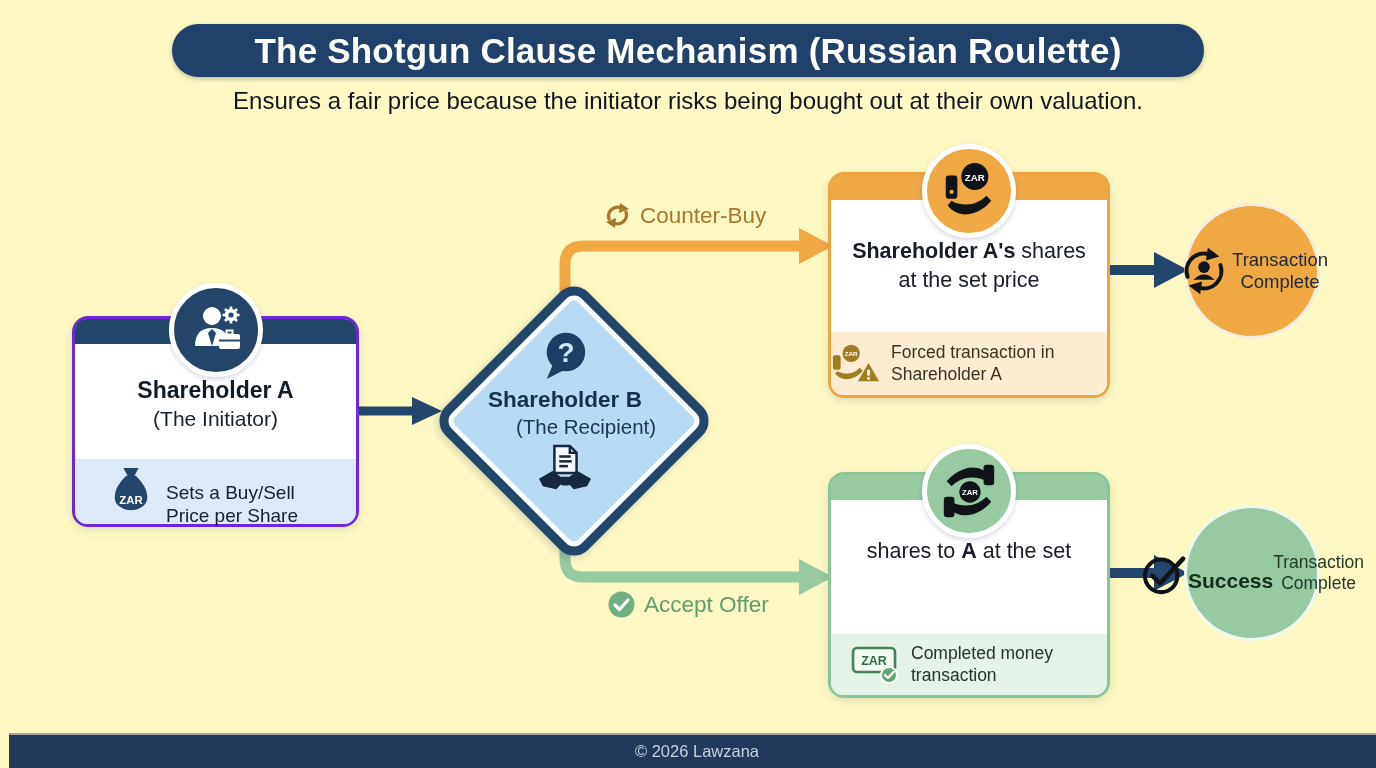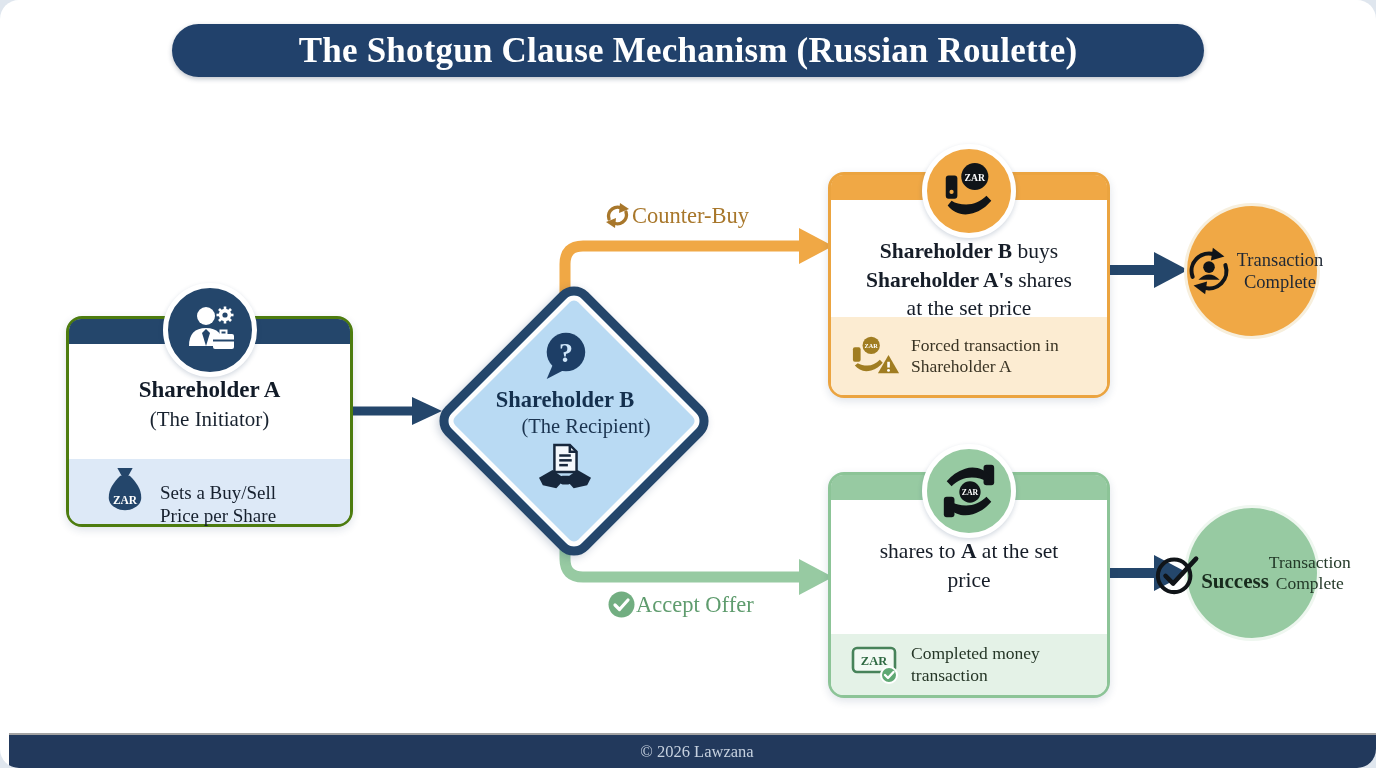--- a/index.html
+++ b/index.html
@@ -1,18 +1,18 @@
 <!DOCTYPE html>
 <html><head>
 <meta charset="utf-8">
 <style>
   html,body{margin:0;padding:0;background:#dfe6ee;}
   .canvas{
     position:relative;width:1376px;height:768px;overflow:hidden;
-    background:#ffffff;font-family:Liberation Serif, serif;border-radius:19px;
+    background:#fef9c3;font-family:Liberation Sans, sans-serif;
   }
   svg{display:block;}
   
   .title-pill{
     position:absolute;left:172px;top:24px;width:1032px;height:53px;
     background:#21416b;border-radius:27px;display:flex;align-items:center;justify-content:center;
     box-shadow:0 2px 5px rgba(20,40,70,.28);
   }
   .title-pill h1{margin:0;color:#ffffff;font-size:35px;font-weight:bold;letter-spacing:.2px;}
   .subtitle{
@@ -27,21 +27,21 @@
   .card .band{position:absolute;left:0;top:0;right:0;height:25px;border-radius:12px 12px 0 0;}
   .card .note{position:absolute;left:0;right:0;bottom:0;display:flex;align-items:center;
               border-radius:0 0 12px 12px;}
   .badge-circle{
     position:absolute;left:50%;transform:translateX(-50%);
     width:84px;height:84px;border-radius:50%;border:5px solid #fff;
     display:flex;align-items:center;justify-content:center;z-index:3;
     box-shadow:0 2px 5px rgba(30,60,100,.2);
   }
   
-  .card-a{left:66px;top:316px;width:281px;height:205px;border:3px solid #4d7c0f;}
+  .card-a{left:72px;top:316px;width:281px;height:205px;border:3px solid #6d28d9;}
   .card-a .band{background:#24466b;}
   .card-a .badge-circle{top:-36px;background:#24466b;}
   .card-a .name{position:absolute;top:58px;width:100%;text-align:center;
                 font-size:23px;font-weight:bold;color:#121b28;}
   .card-a .role{position:absolute;top:88px;width:100%;text-align:center;
                 font-size:21px;color:#18222f;}
   .card-a .note{height:65px;background:#dde9f7;padding-left:34px;gap:13px;}
   .card-a .note-text{font-size:19px;line-height:23px;color:#16202e;width:158px;margin-top:25px;}
   
   .diamond-wrap{position:absolute;left:433px;top:280px;width:264px;height:264px;z-index:2;}
@@ -50,29 +50,29 @@
     transform:rotate(45deg);background:#b9daf3;border:9px solid #24466b;border-radius:20px;
     box-shadow:inset 0 0 0 5px #fdfdfd, 0 3px 8px rgba(30,60,100,.22);
   }
   .diamond-content{position:absolute;inset:0;display:flex;flex-direction:column;
                    align-items:center;justify-content:center;}
   .diamond-content .name{font-size:22.5px;font-weight:bold;color:#14304e;margin-top:4px;}
   .diamond-content .role{font-size:20.5px;color:#1b3450;margin-top:2px;margin-left:42px;}
   .diamond-content .q-bubble{margin-bottom:2px;}
   .diamond-content .hs-icon{margin-top:5px;}
   
-  .path-label{position:absolute;display:flex;align-items:center;gap:1px;
+  .path-label{position:absolute;display:flex;align-items:center;gap:9px;
               font-size:22.5px;z-index:2;}
   .label-counter{left:604px;top:202px;color:#a8772b;}
   .label-accept{left:608px;top:591px;color:#5f9c6e;}
   
   .card-counter{left:828px;top:172px;width:276px;height:220px;border:3px solid #eba440;}
   .card-counter .band{background:#f0a845;}
   .card-counter .badge-circle{top:-31px;background:#f0a845;}
-  .card-counter .note{height:78px;background:#fcecd2;padding-left:20px;gap:10px;}
+  .card-counter .note{height:63px;background:#fcecd2;gap:10px;}
   .card-counter .note-text{font-size:17.5px;line-height:21.5px;color:#3a3424;width:178px;}
   .card-accept{left:828px;top:472px;width:276px;height:220px;border:3px solid #8cc497;}
   .card-accept .band{background:#97caa2;}
   .card-accept .badge-circle{top:-31px;background:#97caa2;}
   .card-accept .note{height:61px;background:#e4f2e7;padding-left:20px;gap:10px;}
   .card-accept .note-text{font-size:17.5px;line-height:21.5px;color:#253627;width:185px;}
   .outcome-lines{position:absolute;top:62px;left:0;width:100%;text-align:center;
                  font-size:21.5px;line-height:28.5px;color:#161d28;}
   .outcome-lines div{white-space:nowrap;}
   
@@ -113,20 +113,21 @@
     </g>
     <g>
       <line x1="1104" y1="573" x2="1156" y2="573" stroke="#24466b" stroke-width="10"></line>
       <polygon points="1154,555 1188,573 1154,591" fill="#24466b"></polygon>
     </g>
   </svg>
 
   <div class="title-pill">
     <h1>The Shotgun Clause Mechanism (Russian Roulette)</h1>
   </div>
+  <div class="subtitle">Ensures a fair price because the initiator risks being bought out at their own valuation.</div>
 
   <div class="card card-a">
     <div class="band"></div>
     <div class="badge-circle">
       <svg width="56" height="56" viewBox="0 0 56 56">
         <g fill="#ffffff">
           <rect x="41.7" y="4.5" width="2.6" height="17"></rect>
           <rect x="41.7" y="4.5" width="2.6" height="17" transform="rotate(45 43 13)"></rect>
           <rect x="41.7" y="4.5" width="2.6" height="17" transform="rotate(90 43 13)"></rect>
           <rect x="41.7" y="4.5" width="2.6" height="17" transform="rotate(135 43 13)"></rect>
@@ -208,21 +209,20 @@
     <div class="badge-circle">
       <svg width="62" height="62" viewBox="0 0 64 64">
         <circle cx="38" cy="17" r="14" fill="#101418"></circle>
         <text x="38" y="21.5" text-anchor="middle" font-size="10" font-weight="bold" fill="#ffffff">ZAR</text>
         <rect x="8" y="16" width="12" height="24" rx="3" fill="#101418"></rect>
         <circle cx="14" cy="33" r="2.2" fill="#f0a845"></circle>
         <path d="M10 47 c6 8 16 11 26 8 c8 -2.5 14 -7 19 -13 l-5 -5 c-6 6 -13 9 -21 9 c-6 0 -11 -1.5 -15 -4 z" fill="#101418"></path>
       </svg>
     </div>
     <div class="outcome-lines">
-      <div><b>Shareholder B</b><span> buys</span></div>
       <div><b>Shareholder A's</b><span> shares</span></div>
       <div>at the set price</div>
     </div>
     <div class="note">
       <span>
         <svg width="50" height="42" viewBox="0 0 52 42">
           <circle cx="21" cy="10" r="9" fill="#a07d22"></circle>
           <text x="21" y="13" text-anchor="middle" font-size="6.5" font-weight="bold" fill="#ffffff">ZAR</text>
           <rect x="2" y="12" width="8" height="15" rx="2" fill="#a07d22"></rect>
           <path d="M4 31 c4 5 10 7 17 5 c5 -1.5 9 -4 12 -8 l-3 -3 c-4 4 -8 6 -13 6 c-4 0 -7 -1 -10 -2.5 z" fill="#a07d22"></path>
@@ -242,21 +242,20 @@
         <rect x="47" y="5" width="11" height="21" rx="3" fill="#101418"></rect>
         <path d="M54 17 c-6 -8 -16 -11 -26 -8 c-8 2.5 -14 7 -19 13 l5 5 c6 -6 13 -9 21 -9 c6 0 11 1.5 15 4 z" fill="#101418"></path>
         <circle cx="33" cy="33" r="11" fill="#101418"></circle>
         <text x="33" y="36.5" text-anchor="middle" font-size="8" font-weight="bold" fill="#ffffff">ZAR</text>
         <rect x="6" y="38" width="11" height="21" rx="3" fill="#101418"></rect>
         <path d="M10 48 c6 8 16 11 26 8 c8 -2.5 14 -7 19 -13 l-5 -5 c-6 6 -13 9 -21 9 c-6 0 -11 -1.5 -15 -4 z" fill="#101418"></path>
       </svg>
     </div>
     <div class="outcome-lines">
       <div><span>shares to </span><b>A</b><span> at the set</span></div>
-      <div>price</div>
     </div>
     <div class="note">
       <span>
         <svg width="50" height="40" viewBox="0 0 50 40">
           <rect x="2" y="3" width="42" height="24" rx="4" fill="#f2faf4" stroke="#47835a" stroke-width="2.6"></rect>
           <text x="23" y="20" text-anchor="middle" font-size="12.5" font-weight="bold" fill="#2f6a43">ZAR</text>
           <circle cx="38" cy="30" r="8" fill="#5fa873" stroke="#ffffff" stroke-width="2"></circle>
           <path d="M34 30 l3 3 l5.5 -6" stroke="#ffffff" stroke-width="2.4" fill="none" stroke-linecap="round" stroke-linejoin="round"></path>
         </svg>
       </span>

